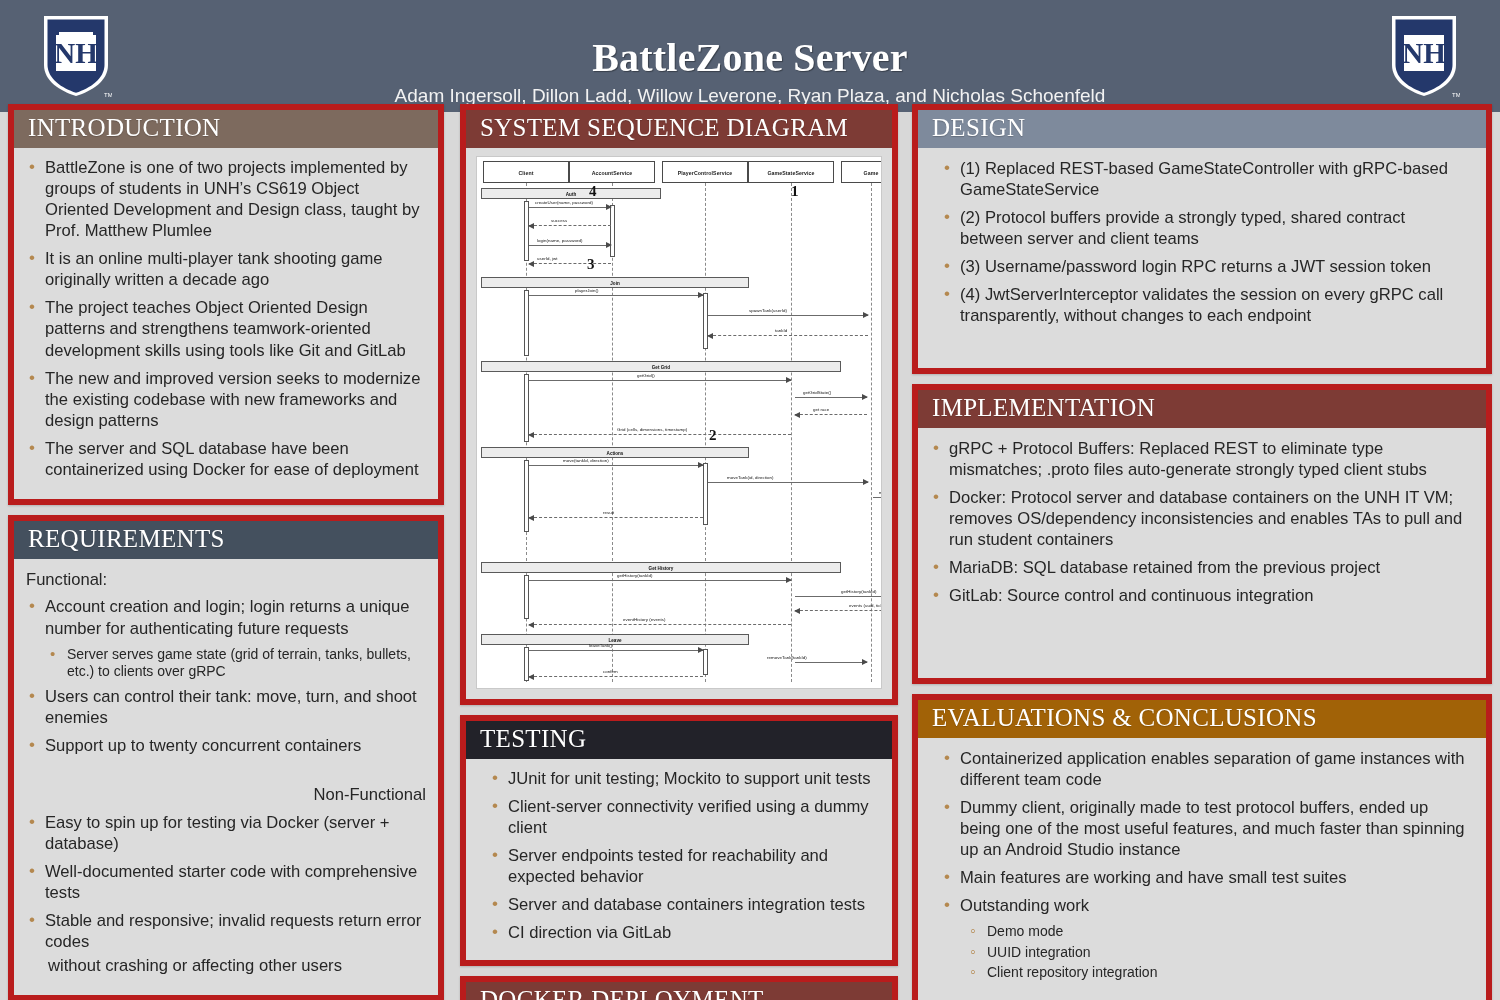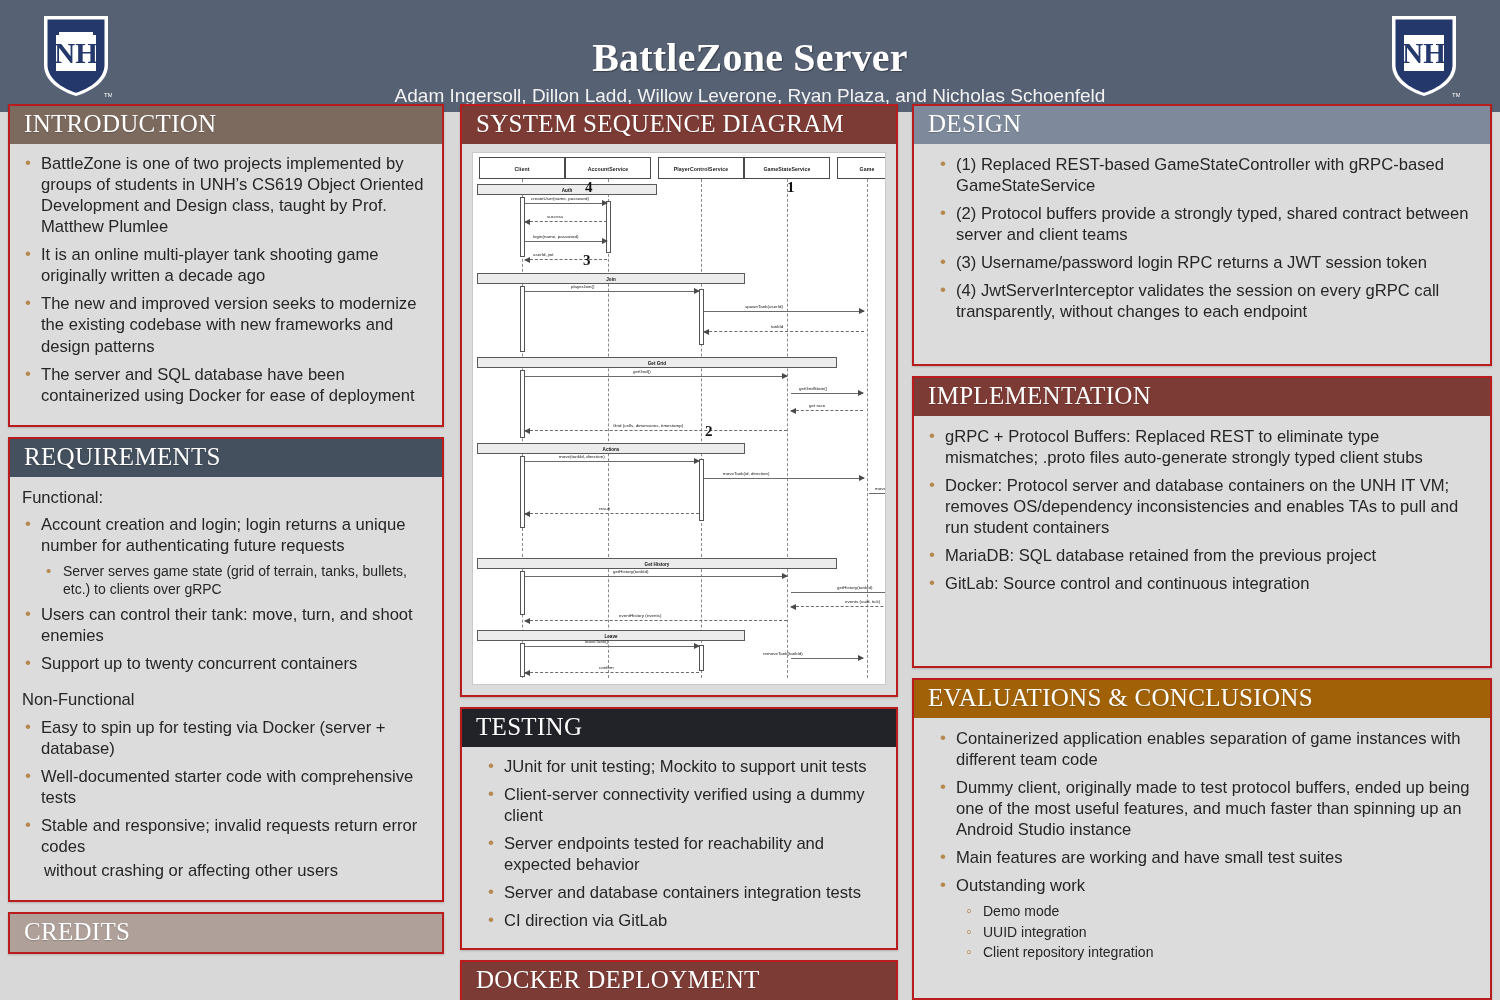--- a/index.html
+++ b/index.html
@@ -38,21 +38,21 @@
 
   
   .col{ position:absolute; top:104px; }
   .col-left{ left:8px; width:436px; }
   .col-mid{ left:460px; width:438px; }
   .col-right{ left:912px; width:580px; }
 
   
   .section{
     background:#dcdcdc;
-    border:2px solid #b91c1c;
+    border:6px solid #b91c1c;
     margin-bottom:10px;
     box-shadow:0 1px 2px rgba(0,0,0,.18);
   }
   .sec-head{
     font-family:"Liberation Serif", serif;
     font-size:25px; font-weight:400; color:#ffffff;
     padding:4px 14px 6px 14px;
     letter-spacing:.3px;
     text-shadow:0 1px 1px rgba(0,0,0,.2);
   }
@@ -79,21 +79,21 @@
     font-size:14px; line-height:1.24;
   }
   ul.sub > li:before{
     content:"\2022"; position:absolute; left:2px; top:-1px;
     color:#b4884f; font-size:15px;
   }
   ul.sub.hollow > li:before{
     content:"\25E6"; color:#b4884f; font-size:16px; top:-2px;
   }
   .plain-line{ font-size:16.6px; line-height:1.3; margin:1px 0 6px 0; }
-  .plain-line.gap-top{ margin-top:15px; }
+  .plain-line.gap-top{ margin-top:28px;text-align:right; }
 
   
   .fig-wrap{ background:#ffffff; border:1px solid #c9c9c9; overflow:hidden; position:relative; }
   .seq{ position:relative; width:414px; height:405px; background:#fff; }
   .ll-head{
     position:absolute; top:4px; height:22px;
     border:1px solid #4a4a4a; background:#fff;
     font-size:5.2px; text-align:center; line-height:22px;
     color:#1a1a1a; font-weight:700; letter-spacing:.1px;
     white-space:nowrap; overflow:hidden;
@@ -169,20 +169,21 @@
   </div>
 
   <div class="col col-left">
 
     <div class="section">
       <div class="sec-head" style="background:#7d6a5e">INTRODUCTION</div>
       <div class="sec-body">
         <ul class="bl">
           <li>BattleZone is one of two projects implemented by groups of students in UNH’s CS619 Object Oriented Development and Design class, taught by Prof. Matthew Plumlee</li>
           <li>It is an online multi-player tank shooting game originally written a decade ago</li>
+          <li>The project teaches Object Oriented Design patterns and strengthens teamwork-oriented development skills using tools like Git and GitLab</li>
           <li>The new and improved version seeks to modernize the existing codebase with new frameworks and design patterns</li>
           <li>The server and SQL database have been containerized using Docker for ease of deployment</li>
         </ul>
       </div>
     </div>
 
     <div class="section">
       <div class="sec-head" style="background:#44505e">REQUIREMENTS</div>
       <div class="sec-body">
         <div class="plain-line">Functional:</div>

